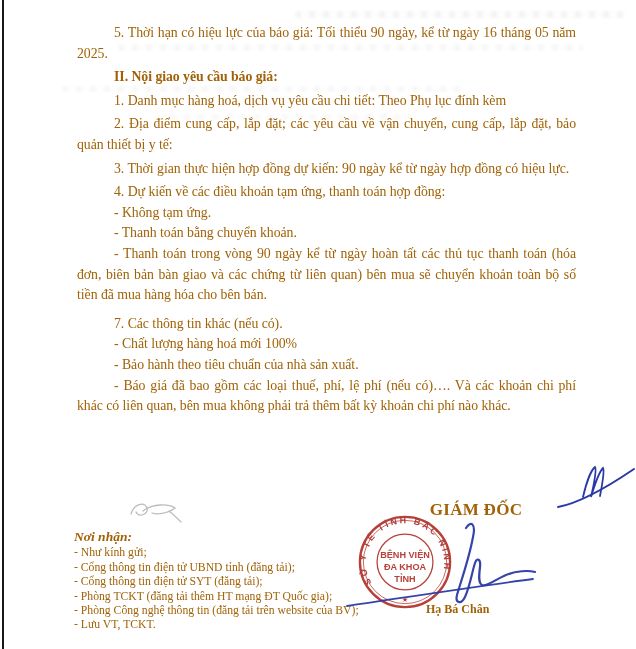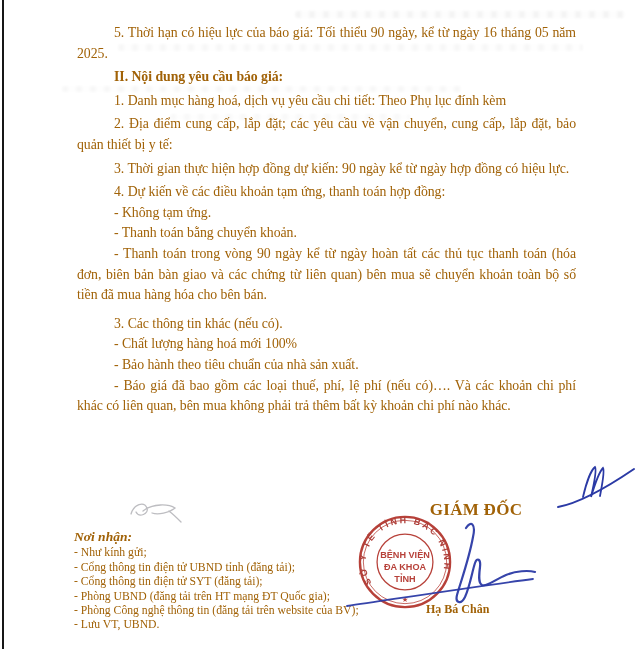--- a/index.html
+++ b/index.html
@@ -68,42 +68,42 @@
 <div class="page">
   <div class="left-rule"></div>
 
   <div class="smudge s1"></div>
   <div class="smudge s2"></div>
   <div class="smudge s3"></div>
   <div class="smudge s4"></div>
 
   <div class="content">
     <p>5. Thời hạn có hiệu lực của báo giá: Tối thiểu 90 ngày, kể từ ngày 16 tháng 05 năm 2025.</p>
-    <p class="heading mt">II. Nội dung yêu cầu báo giá:</p>
+    <p class="heading mt">II. Nội giao yêu cầu báo giá:</p>
     <p class="mt">1. Danh mục hàng hoá, dịch vụ yêu cầu chi tiết: Theo Phụ lục đính kèm</p>
     <p class="mt">2. Địa điểm cung cấp, lắp đặt; các yêu cầu về vận chuyển, cung cấp, lắp đặt, bảo quản thiết bị y tế:</p>
     <p class="mt">3. Thời gian thực hiện hợp đồng dự kiến: 90 ngày kể từ ngày hợp đồng có hiệu lực.</p>
     <p class="mt">4. Dự kiến về các điều khoản tạm ứng, thanh toán hợp đồng:</p>
     <p>- Không tạm ứng.</p>
     <p>- Thanh toán bằng chuyển khoản.</p>
     <p>- Thanh toán trong vòng 90 ngày kể từ ngày hoàn tất các thủ tục thanh toán (hóa đơn, biên bản bàn giao và các chứng từ liên quan) bên mua sẽ chuyển khoản toàn bộ số tiền đã mua hàng hóa cho bên bán.</p>
-    <p class="mt-lg">3. Các thông tin khác (nếu có).</p>
+    <p class="mt-lg">7. Các thông tin khác (nếu có).</p>
     <p>- Chất lượng hàng hoá mới 100%</p>
     <p>- Bảo hành theo tiêu chuẩn của nhà sản xuất.</p>
     <p>- Báo giá đã bao gồm các loại thuế, phí, lệ phí (nếu có)…. Và các khoản chi phí khác có liên quan, bên mua không phải trả thêm bất kỳ khoản chi phí nào khác.</p>
   </div>
 
   <div class="recipients">
     <p class="label">Nơi nhận:</p>
     <p class="item">- Như kính gửi;</p>
     <p class="item">- Cổng thông tin điện tử UBND tỉnh (đăng tải);</p>
     <p class="item">- Cổng thông tin điện tử SYT (đăng tải);</p>
-    <p class="item">- Phòng UBND (đăng tải trên HT mạng ĐT Quốc gia);</p>
+    <p class="item">- Phòng TCKT (đăng tải thêm HT mạng ĐT Quốc gia);</p>
     <p class="item">- Phòng Công nghệ thông tin (đăng tải trên website của BV);</p>
-    <p class="item">- Lưu VT, UBND.</p>
+    <p class="item">- Lưu VT, TCKT.</p>
   </div>
 
   <svg class="pencil-svg" viewBox="0 0 58 26">
     <path d="M 6,15 C 9,5 19,2 22,9 C 24,15 14,19 11,13 M 18,12 C 28,4 44,5 50,9 C 44,14 33,16 27,14 M 44,12 C 49,16 53,20 56,23" fill="none" stroke="#9a9aa0" stroke-width="1.3" stroke-linecap="round"></path>
   </svg>
 
   <div class="director-title">GIÁM ĐỐC</div>
   <div class="signer-name">Hạ Bá Chân</div>
 
   <svg class="stamp-svg" viewBox="0 0 100 100">

